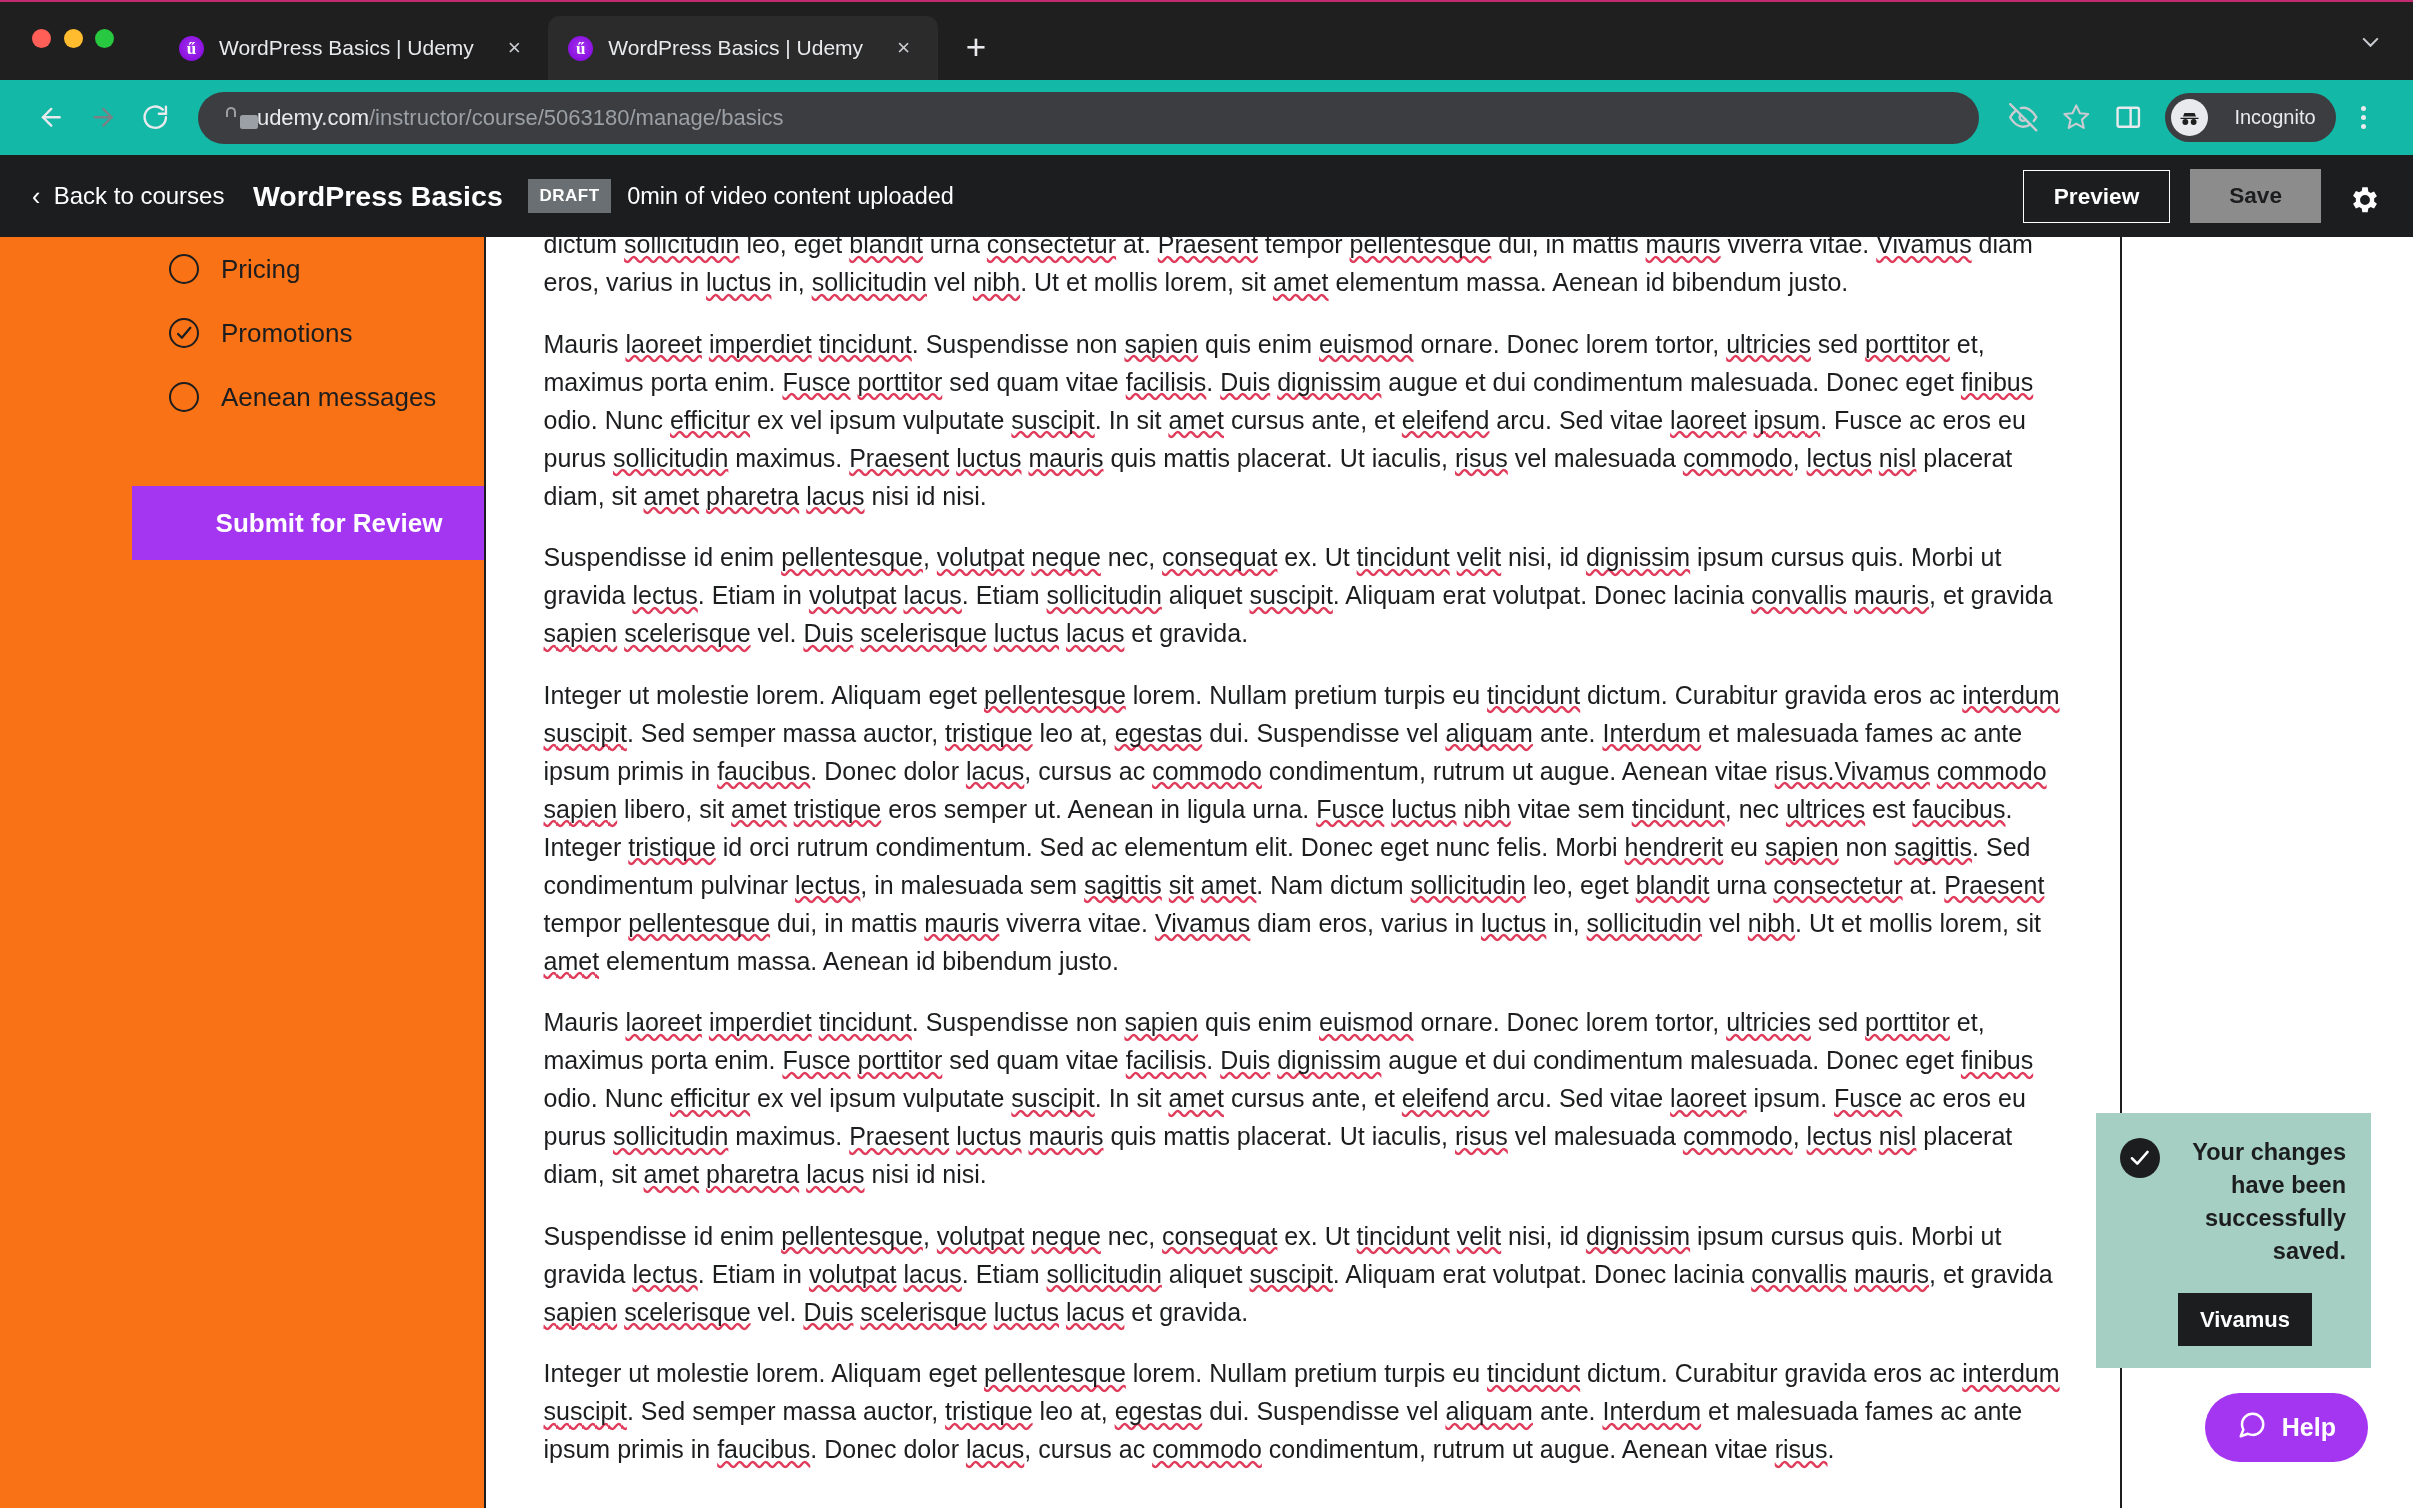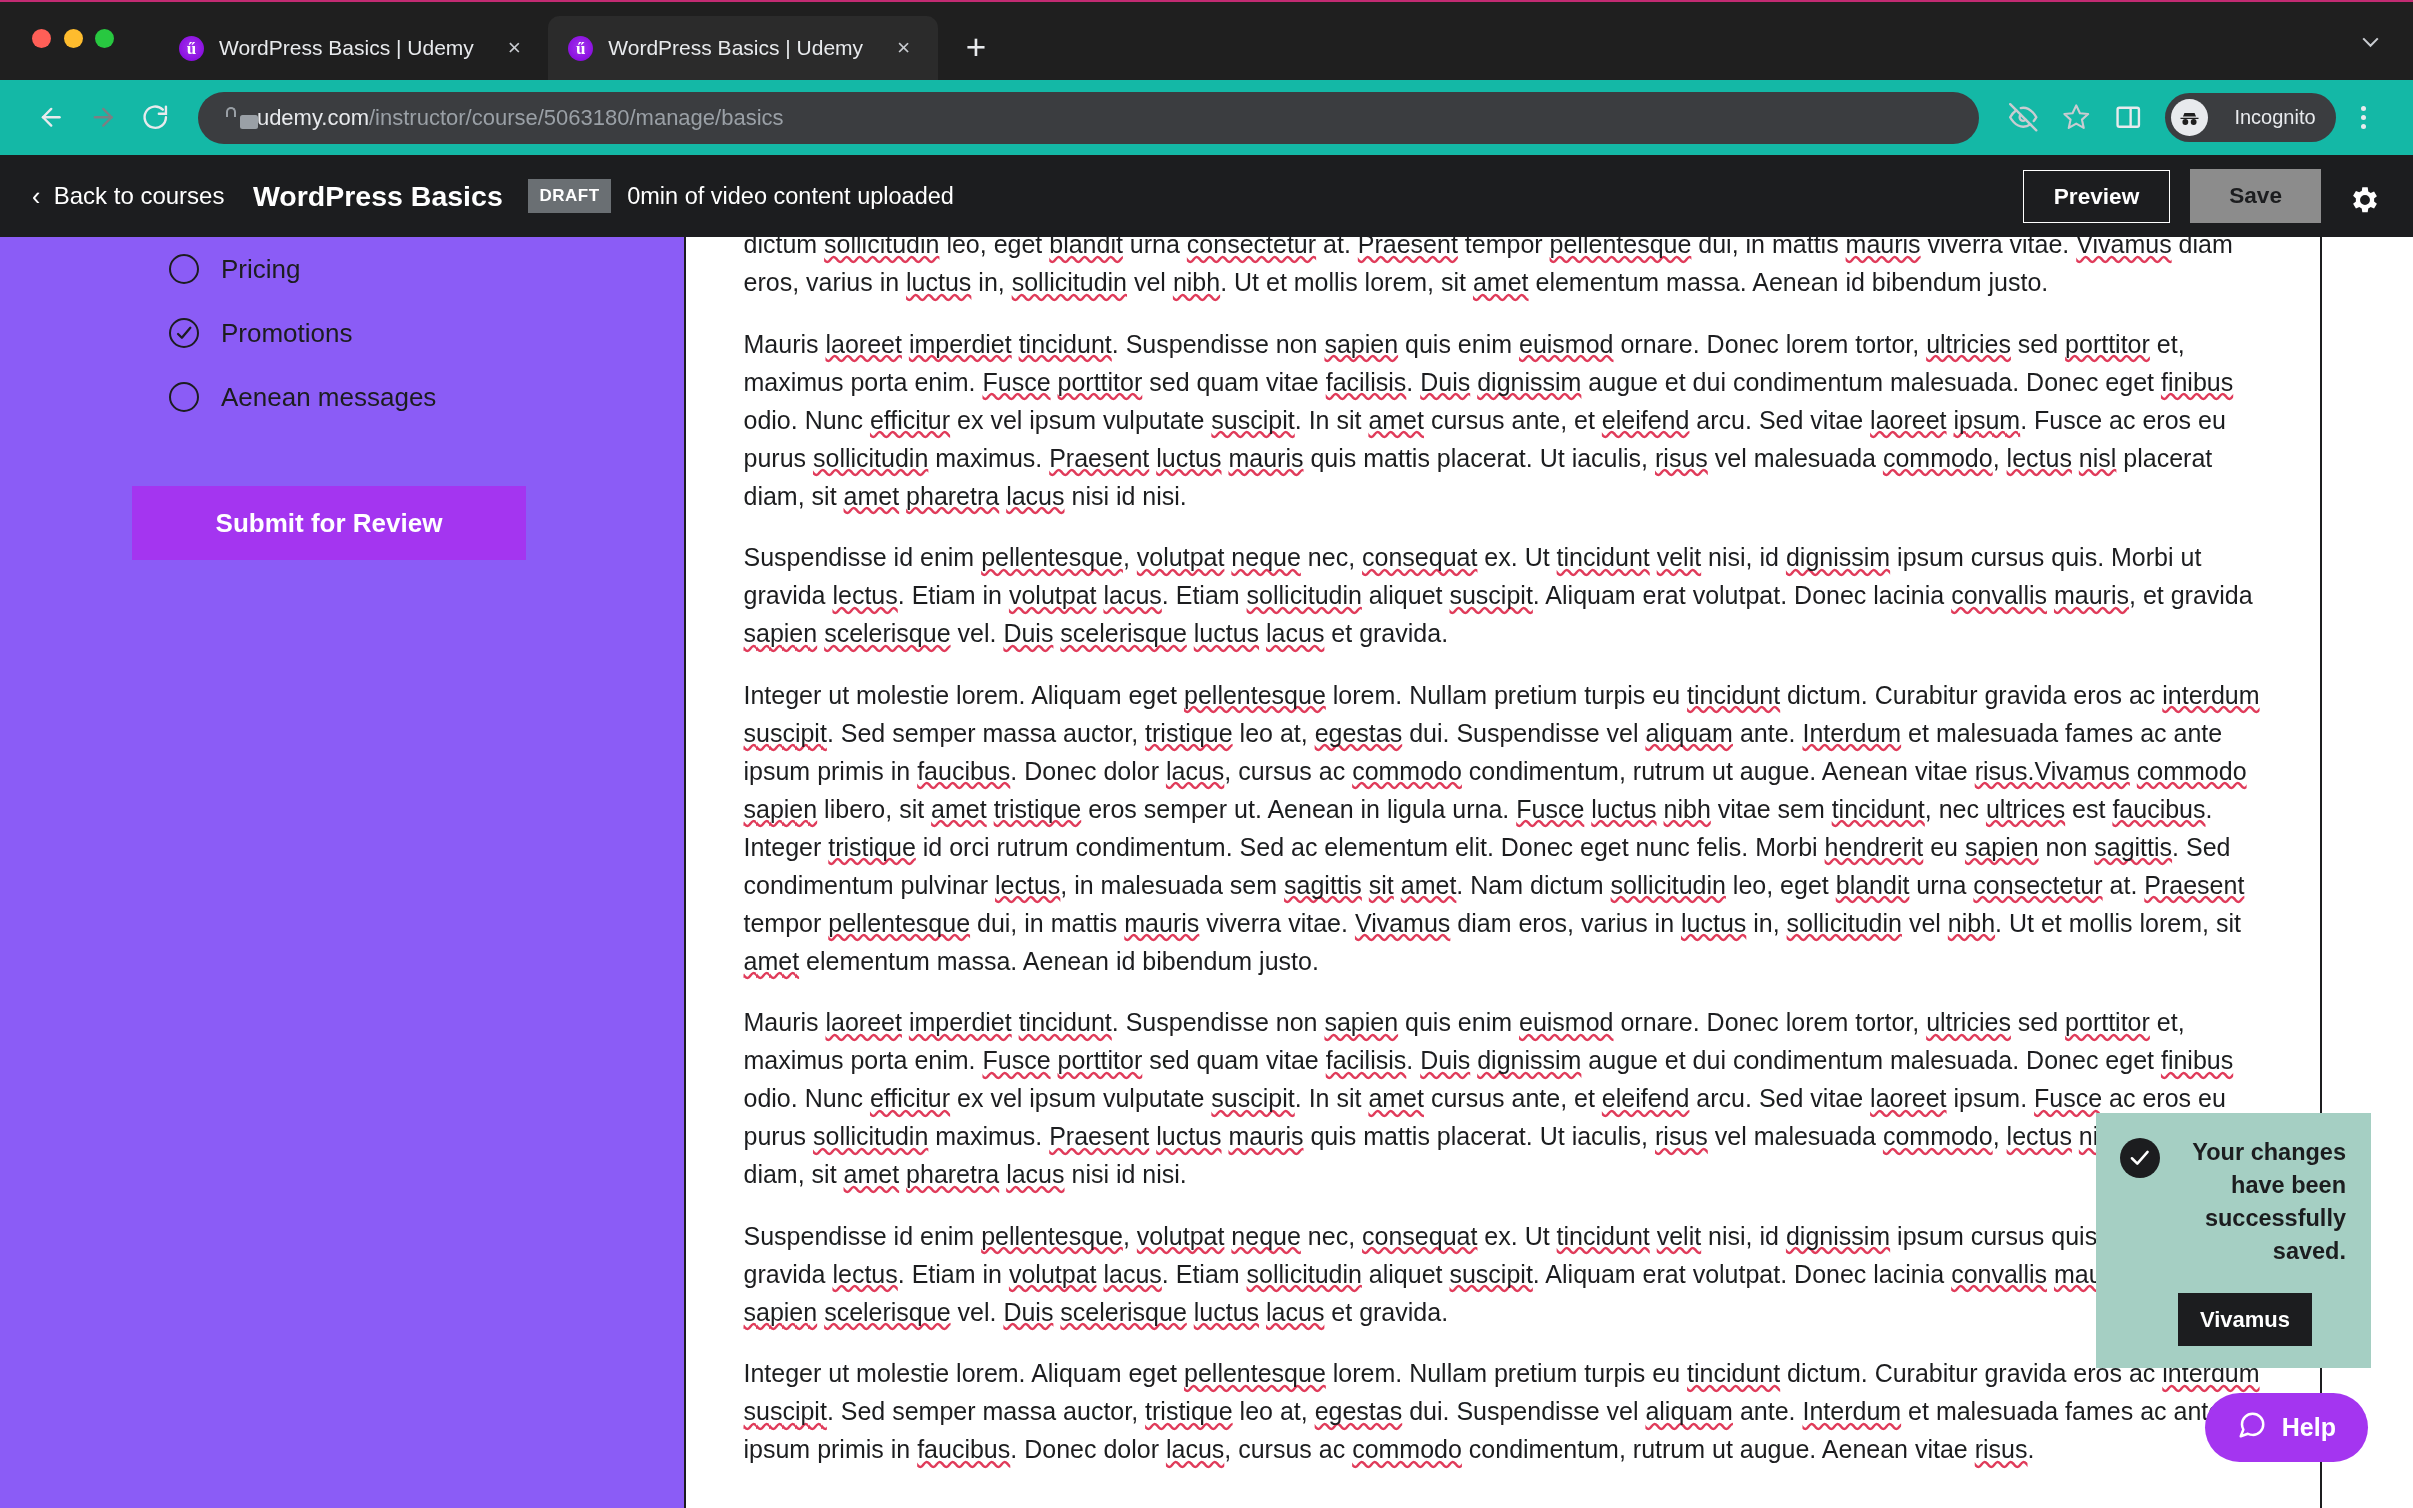--- a/index.html
+++ b/index.html
@@ -140,21 +140,21 @@
   .btn-save {
     border:none; background:#8c8c8c; color:#1c1d1f;
     font-size:22.6px; font-weight:700; padding: 14.2px 39px;
     font-family:"Liberation Sans", sans-serif;
   }
   .gear-btn { width:47px; height:47px; display:flex; align-items:center; justify-content:center; }
 
   
   .page-body { display:flex; height: calc(1508px - 80px - 75px - 82px); background:#fff; position:relative; }
 
-  .sidebar { width: 684px; flex:0 0 auto; padding: 0 0 0 0; position:relative; background:#8b5cf6; }
+  .sidebar { width: 484px; flex:0 0 auto; padding: 0 0 0 0; position:relative; background:#f97316; }
   .side-list { padding-top: 0; }
   .side-item {
     display:flex; align-items:center; gap:22px;
     height: 64px; padding-left: 169px;
   }
   .radio {
     width:30px; height:30px; border-radius:50%;
     border:2.5px solid #1c1d1f; flex:0 0 auto;
     display:flex; align-items:center; justify-content:center;
   }

